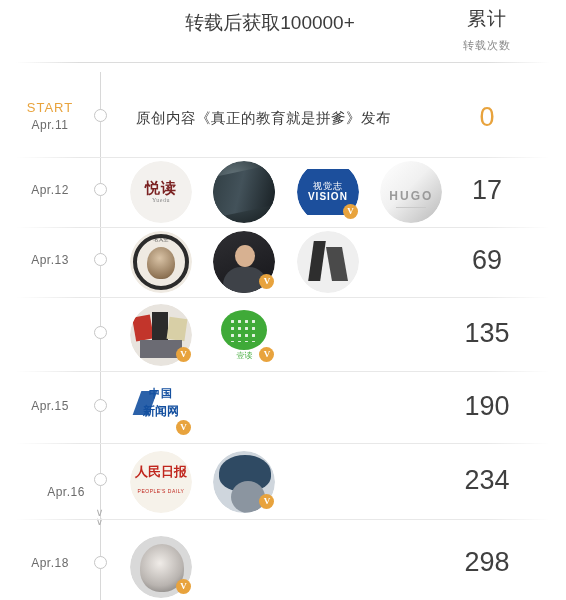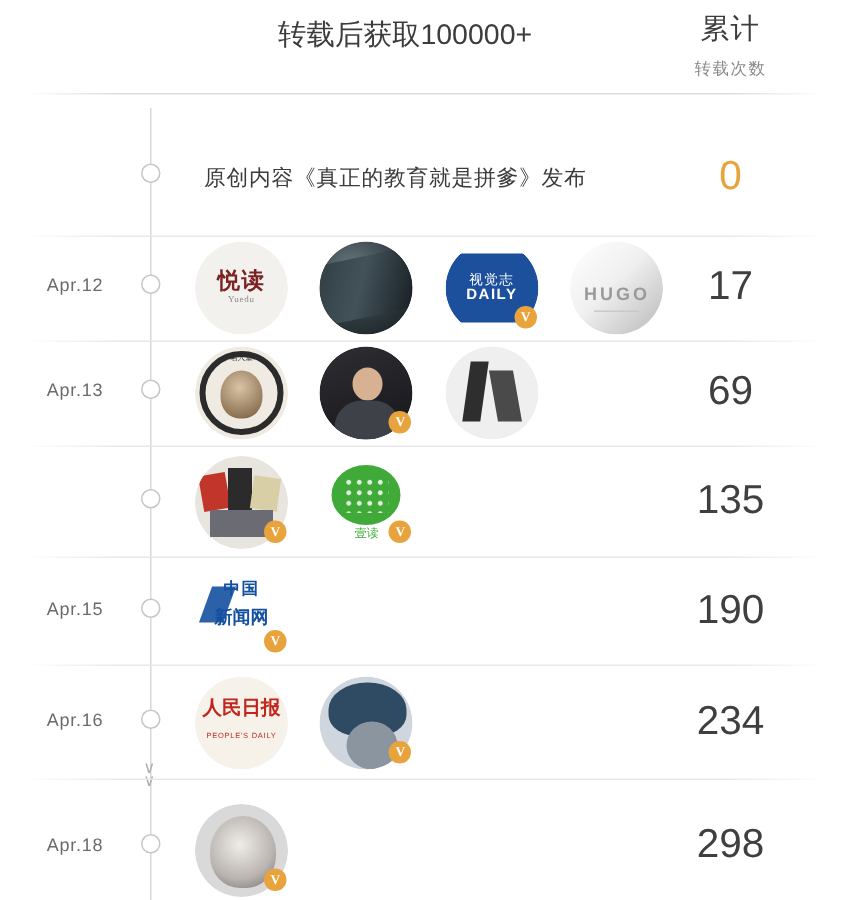--- a/index.html
+++ b/index.html
@@ -265,20 +265,24 @@
       <div class="t1">累计</div>
       <div class="t2">转载次数</div>
     </div>
   </div>
   <div class="header-rule"></div>
 
   <div class="axis"></div>
   <div class="axis-dashes">∨ ∨</div>
 
   <div class="row" style="top:86px;height:74px;">
+    <div class="date-cell" style="top:14px;">
+      <div class="date-start">START</div>
+      <div class="date-label">Apr.11</div>
+    </div>
     <div class="node" style="top:23px;"></div>
     <div class="note" style="top:23px;">原创内容《真正的教育就是拼爹》发布</div>
     <div class="count highlight" style="top:16px;">0</div>
     <div class="row-sep" style="top:71px;"></div>
   </div>
 
   <div class="row" style="top:157px;height:72px;">
     <div class="date-cell" style="top:26px;">
       <div class="date-label">Apr.12</div>
     </div>
@@ -297,21 +301,21 @@
           <span class="inner a-dark-photo">
               <span class="shape"></span>
             </span>
         </span>
       </span>
       <span class="av-wrap">
         <span class="avatar">
           <span class="inner a-vision">
             <span class="band"></span>
             <span class="txt1">视觉志</span>
-            <span class="txt2">DAILY</span>
+            <span class="txt2">VISION</span>
           </span>
         </span>
         <span class="badge">V</span>
       </span>
       <span class="av-wrap">
         <span class="avatar">
           <span class="inner a-hugo">
             <span class="big">HUGO</span>
             <span class="ln"></span>
           </span>
@@ -403,21 +407,21 @@
           </span>
         </span>
         <span class="badge">V</span>
       </span>
     </div>
     <div class="count" style="top:20px;">190</div>
     <div class="row-sep" style="top:72px;"></div>
   </div>
 
   <div class="row" style="top:443px;height:78px;">
-    <div class="date-cell" style="top:30px;">
+    <div class="date-cell" style="top:42px;padding-left:16px;">
       <div class="date-label">Apr.16</div>
     </div>
     <div class="node" style="top:30px;"></div>
     <div class="avatars" style="top:8px;">
       <span class="av-wrap">
         <span class="avatar">
           <span class="inner a-rmrb">
             <span class="t">人民日报</span>
             <span class="s">PEOPLE'S DAILY</span>
           </span>

